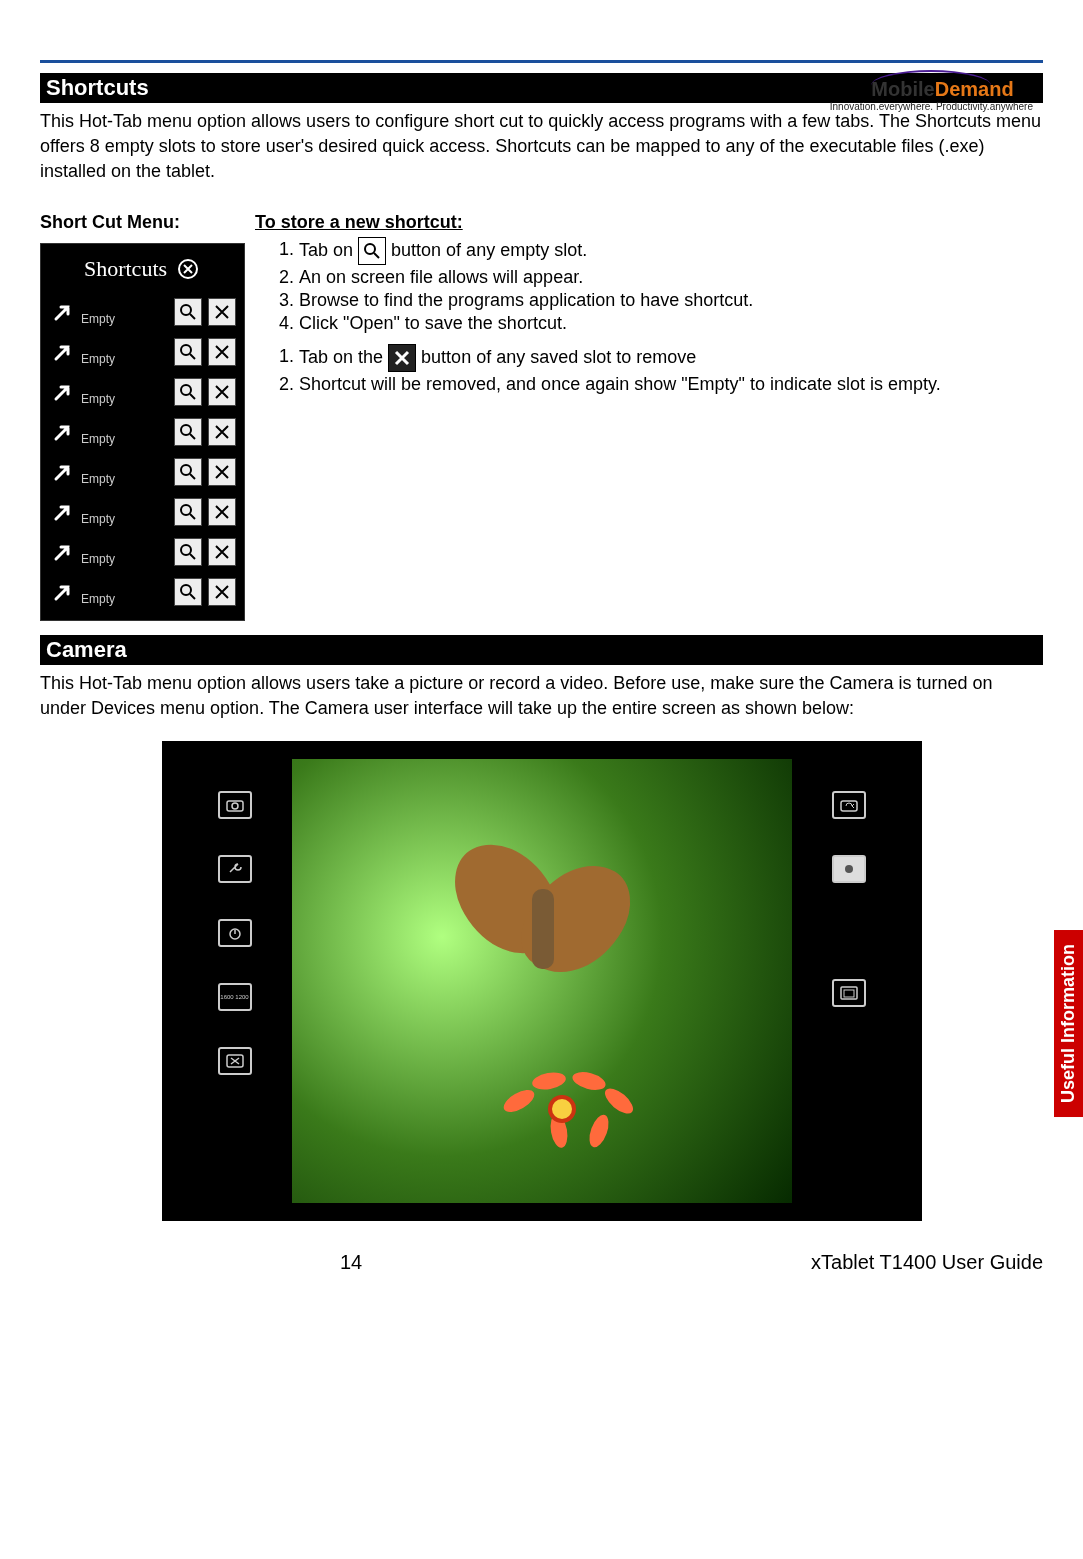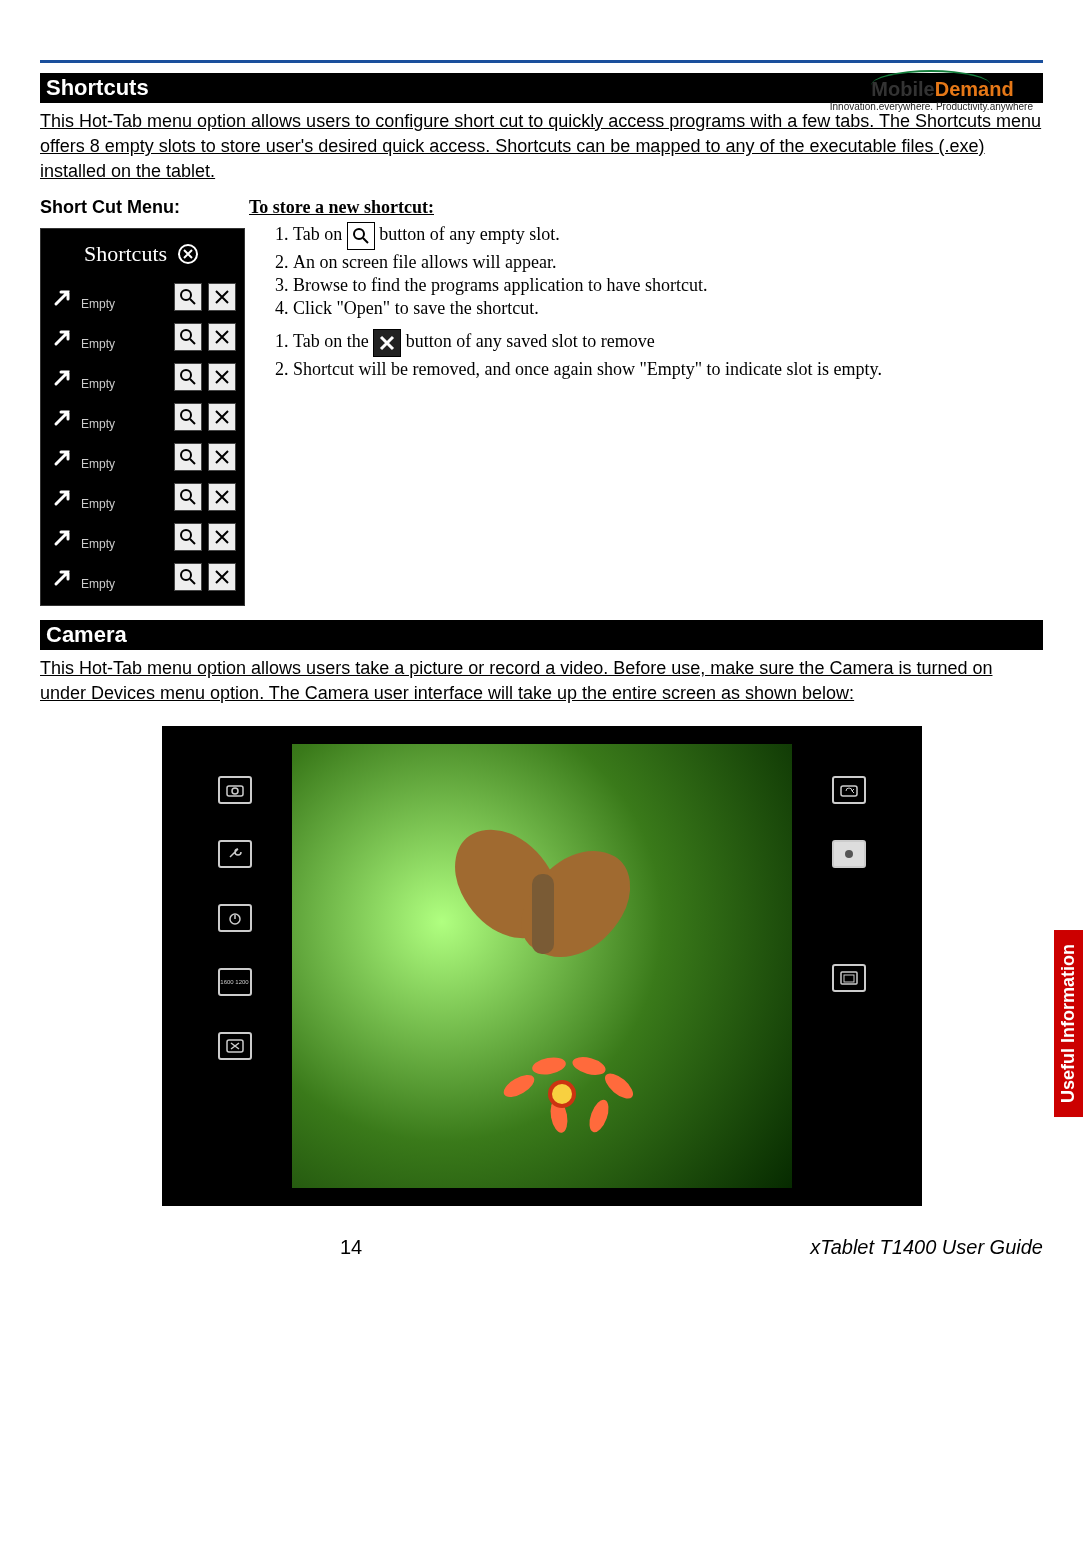--- a/index.html
+++ b/index.html
@@ -1,47 +1,47 @@
 <!DOCTYPE html>
 <html><head>
   <meta charset="utf-8">
   <style>
     body { font-family: Arial, sans-serif; font-size: 18px; color: #000; margin:0; padding:0; width:1083px; }
     .page { padding: 0 40px 0 40px; position: relative; }
     .header-line { border-top: 3px solid #1a4f9c; margin-top: 60px; }
     .logo-block { position: absolute; right: 50px; top: 10px; text-align: center; }
     .logo-text { font-weight: bold; font-size: 20px; }
-    .logo-orange { color: #e67817; border-top: 2px solid #15803d; border-radius: 50% 50% 0 0; padding-top:6px; display:inline-block; width:120px;}
+    .logo-orange { color: #e67817; border-top: 2px solid #4c1d95; border-radius: 50% 50% 0 0; padding-top:6px; display:inline-block; width:120px;}
     .logo-tag { font-size: 10px; color:#222; }
     .section-heading { background: #000; color: #fff; font-weight: bold; font-size: 22px; padding: 2px 6px; margin-top: 10px; }
-    .content { line-height: 1.4; margin-top: 6px; text-decoration: underline; }
-    .two-col { display: flex; margin-top: 12px; gap: 4px; }
+    .content { line-height: 1.4; margin-top: 6px; }
+    .two-col { display: flex; margin-top: 27px; gap: 10px; }
     .col-left { width: 205px; flex-shrink:0; }
-    .col-right { flex: 1; font-family: Liberation Serif, serif; }
+    .col-right { flex: 1; }
     .bold { font-weight: bold;}
     .underline { text-decoration: underline;}
     .shortcut-panel { background:#000; border:1px solid #333; padding: 8px 6px; margin-top:10px; }
     .shortcut-title-row { display:flex; align-items:center; justify-content:center; gap:8px; color:#fff; font-family: 'Times New Roman', serif; font-size:22px; padding:4px 0 10px 0;}
     .shortcut-row { display:flex; align-items:flex-end; gap:6px; padding:6px 2px; }
     .sc-icon { width:26px; height:26px; display:flex; align-items:center; justify-content:center; color:#fff; }
     .empty-label { color:#ccc; font-size:12px; flex:1;}
     .sq-btn { width:26px; height:26px; background:#eee; border:1px solid #444; display:flex; align-items:center; justify-content:center; }
     .icon-inline { display:inline-flex; width:26px; height:26px; border:1px solid #000; align-items:center; justify-content:center; vertical-align:middle; background:#fff;}
     .icon-inline.dark { background:#222; color:#fff; border-color:#000;}
     .ol { margin:4px 0 10px 0; padding-left: 44px;}
     .ol li { margin:2px 0;}
     .side-tab { position:absolute; right:0; top: 870px; background:#c00; color:#fff; writing-mode: vertical-rl; transform: rotate(180deg); padding: 14px 4px; font-weight:bold; font-size:18px;}
     .camera-ui { background:#000; width: 760px; height: 480px; margin: 20px auto 0 auto; position:relative; padding:18px 70px; box-sizing:border-box;}
     .camera-image { position:absolute; left:130px; right:130px; top:18px; bottom:18px; overflow:hidden;}
     .camera-left-icons { position:absolute; left:56px; top:50px; display:flex; flex-direction:column; gap:36px;}
     .camera-right-icons { position:absolute; right:56px; top:50px; display:flex; flex-direction:column; gap:36px;}
     .cam-icon { width:30px; height:24px; border:2px solid #ccc; border-radius:3px; display:flex; align-items:center; justify-content:center; color:#ccc; font-size:10px;}
     .footer { display:flex; justify-content:space-between; padding: 30px 0 40px 0; font-size:20px;}
     .footer .center { flex:1; text-align:left;}
-    .footer .right { text-align:right; width:300px;font-style:italic;}
+    .footer .right { text-align:right; width:300px;}
     
     .flw-bg { width:100%; height:100%; background: radial-gradient(circle at 30% 40%, #b0ff80 0%, #3a7a1a 50%, #062a00 100%);}
     .petal-area { position:absolute; left:40%; bottom:10%; width:200px; height:120px;}
     .petal { position:absolute; width:34px; height:16px; background:#ff6a3c; border-radius:50%;}
     .flw-center { position:absolute; width:20px; height:20px; background:#f8d040; border-radius:50%; left:60px; bottom:40px; box-shadow: 0 0 0 4px #cc3311;}
     .butterfly { position:absolute; left:34%; top:18%; width:180px; height:180px;}
     .bwing { position:absolute; width:90px; height:120px; background:#a06a30; border-radius:60% 90% 50% 90%;}
     .bwing.l { left:0; transform: rotate(-26deg);}
     .bwing.r { left:70px; top:20px; transform: rotate(30deg) scaleX(-1);}
     .bfuzz { position:absolute; left:70px; top:50px; width:22px; height:80px; background:#7a5b35; border-radius:10px;}

